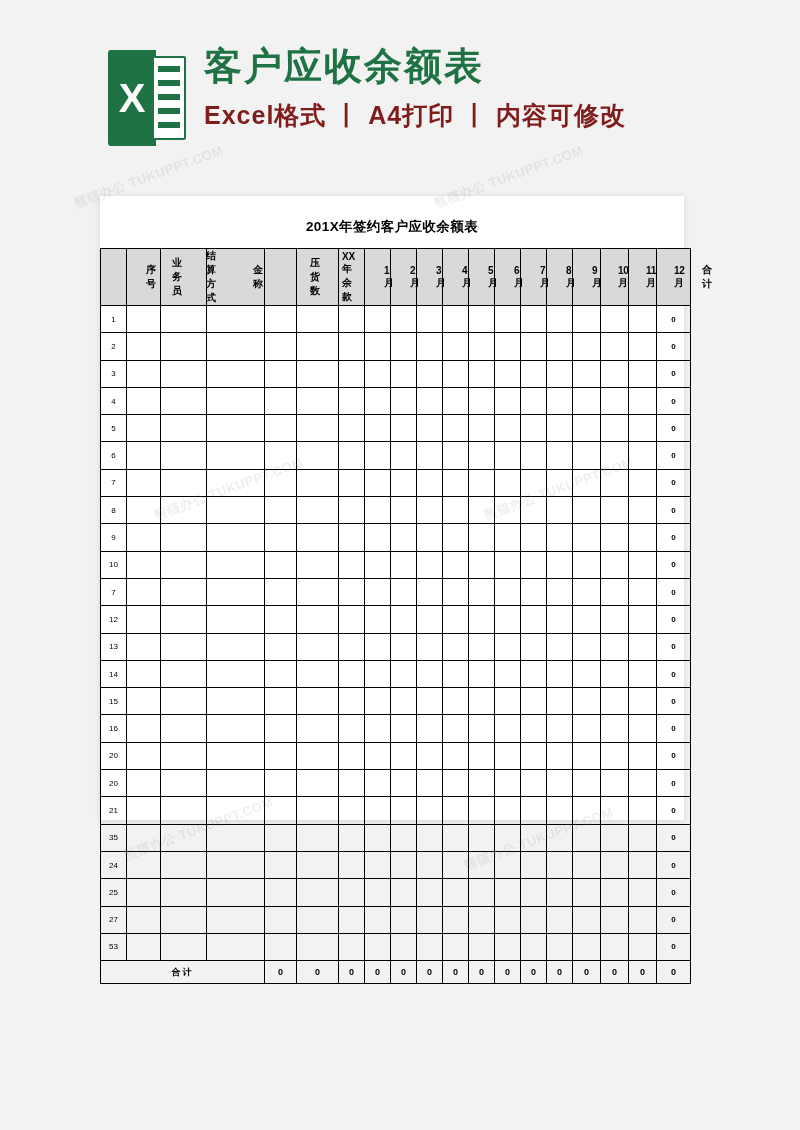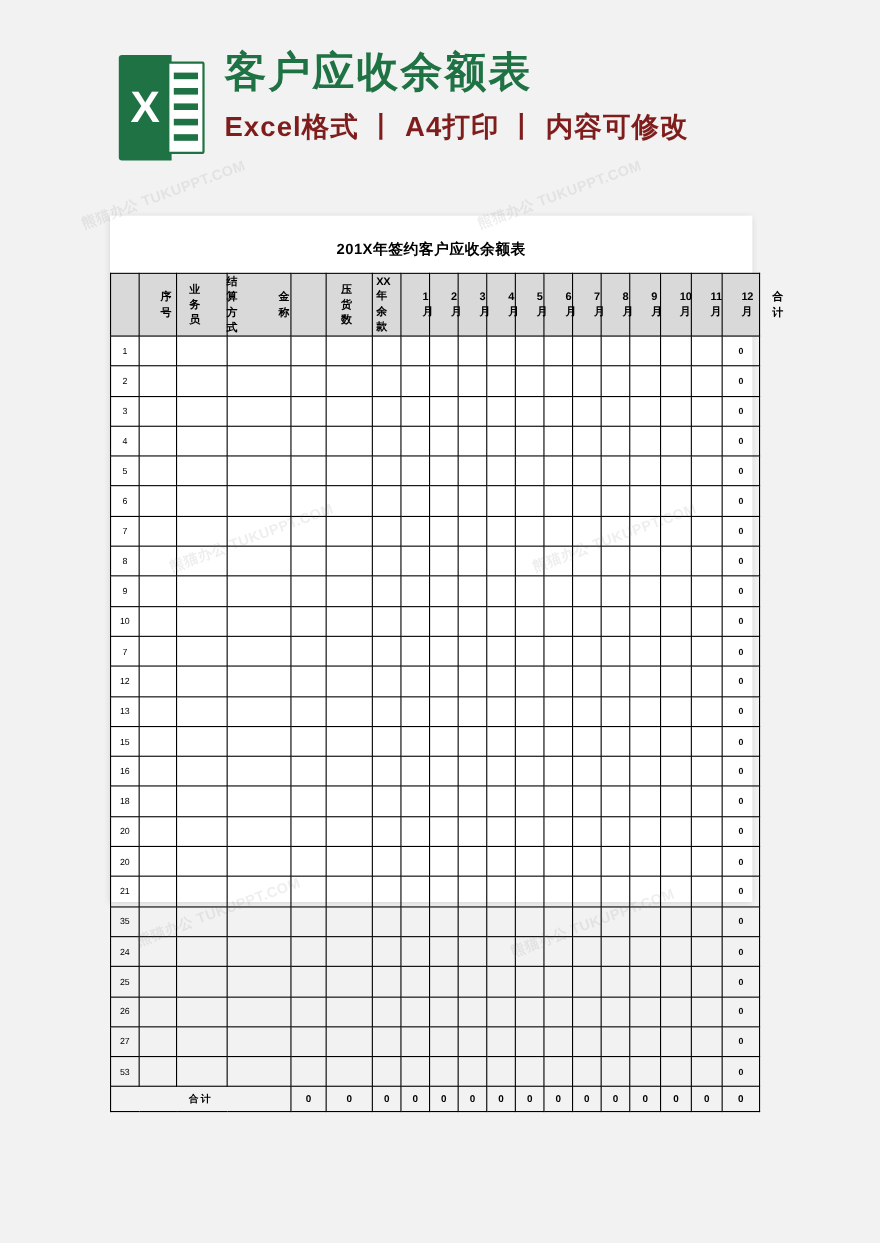--- a/index.html
+++ b/index.html
@@ -508,20 +508,41 @@
           <td></td>
           <td></td>
           <td></td>
           <td></td>
           <td></td>
           <td></td>
           <td></td>
           <td class="total-cell">0</td>
         </tr>
         <tr>
+          <td class="idx">14</td>
+          <td></td>
+          <td></td>
+          <td></td>
+          <td></td>
+          <td></td>
+          <td></td>
+          <td></td>
+          <td></td>
+          <td></td>
+          <td></td>
+          <td></td>
+          <td></td>
+          <td></td>
+          <td></td>
+          <td></td>
+          <td></td>
+          <td></td>
+          <td class="total-cell">0</td>
+        </tr>
+        <tr>
           <td class="idx">15</td>
           <td></td>
           <td></td>
           <td></td>
           <td></td>
           <td></td>
           <td></td>
           <td></td>
           <td></td>
           <td></td>
@@ -550,41 +571,20 @@
           <td></td>
           <td></td>
           <td></td>
           <td></td>
           <td></td>
           <td></td>
           <td></td>
           <td class="total-cell">0</td>
         </tr>
         <tr>
-          <td class="idx">18</td>
-          <td></td>
-          <td></td>
-          <td></td>
-          <td></td>
-          <td></td>
-          <td></td>
-          <td></td>
-          <td></td>
-          <td></td>
-          <td></td>
-          <td></td>
-          <td></td>
-          <td></td>
-          <td></td>
-          <td></td>
-          <td></td>
-          <td></td>
-          <td class="total-cell">0</td>
-        </tr>
-        <tr>
           <td class="idx">20</td>
           <td></td>
           <td></td>
           <td></td>
           <td></td>
           <td></td>
           <td></td>
           <td></td>
           <td></td>
           <td></td>
@@ -677,41 +677,20 @@
           <td></td>
           <td></td>
           <td></td>
           <td></td>
           <td></td>
           <td></td>
           <td class="total-cell">0</td>
         </tr>
         <tr>
           <td class="idx">25</td>
-          <td></td>
-          <td></td>
-          <td></td>
-          <td></td>
-          <td></td>
-          <td></td>
-          <td></td>
-          <td></td>
-          <td></td>
-          <td></td>
-          <td></td>
-          <td></td>
-          <td></td>
-          <td></td>
-          <td></td>
-          <td></td>
-          <td></td>
-          <td class="total-cell">0</td>
-        </tr>
-        <tr>
-          <td class="idx">26</td>
           <td></td>
           <td></td>
           <td></td>
           <td></td>
           <td></td>
           <td></td>
           <td></td>
           <td></td>
           <td></td>
           <td></td>

